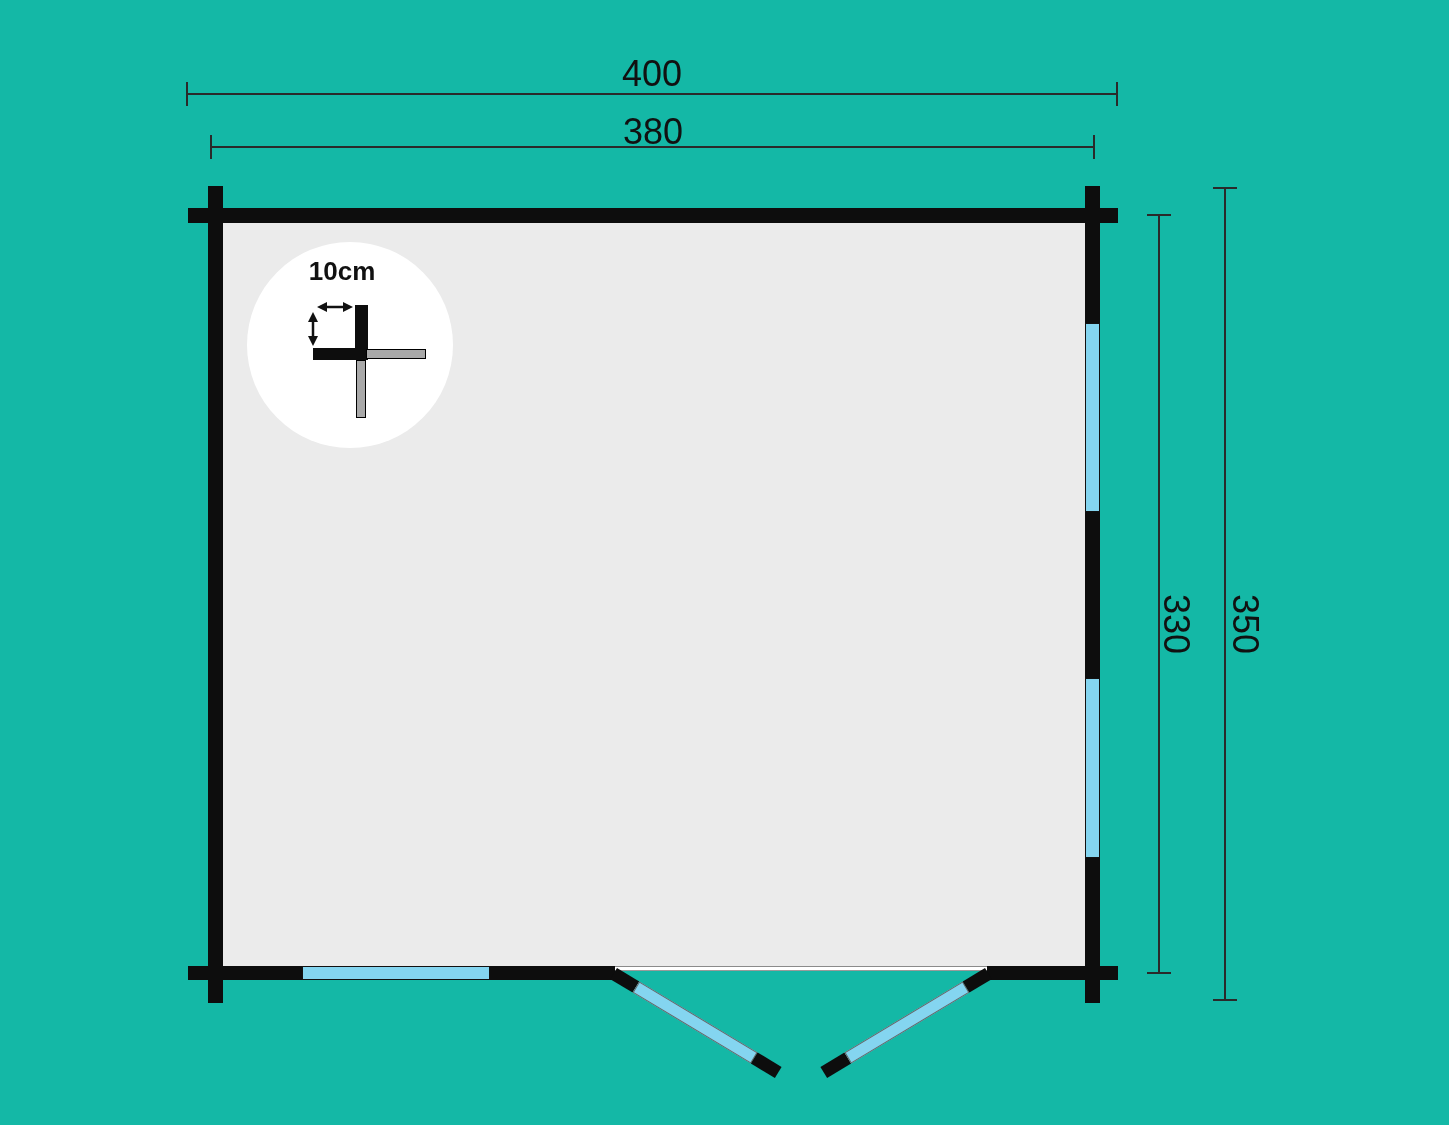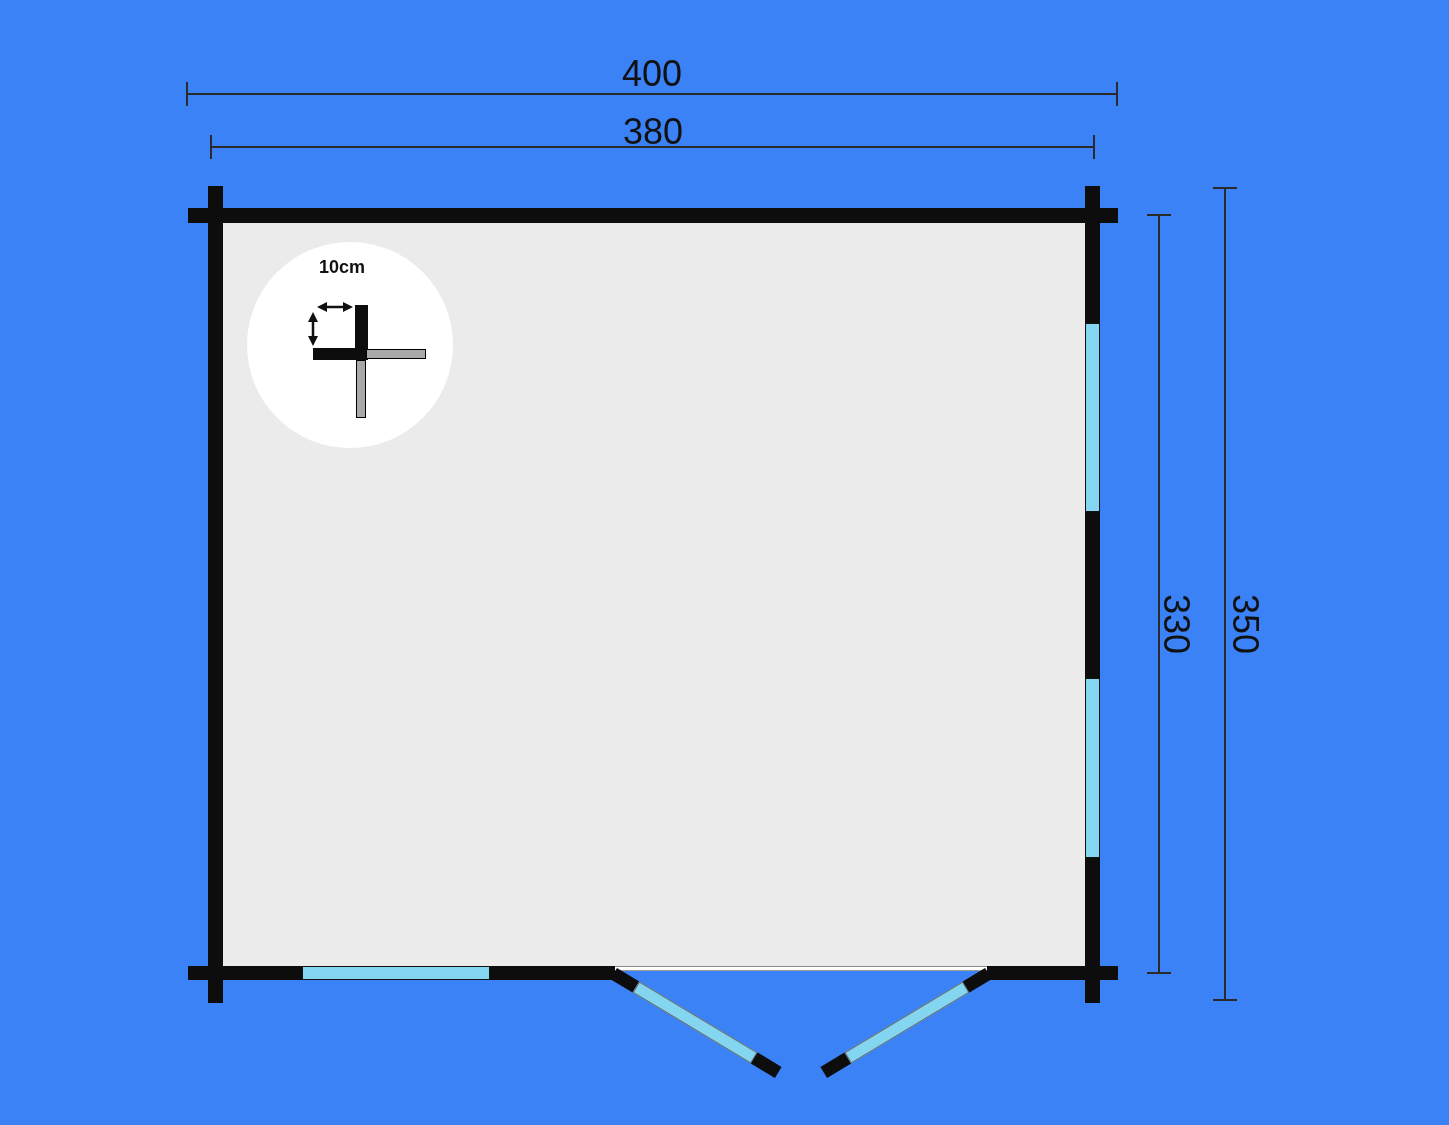--- a/index.html
+++ b/index.html
@@ -1,16 +1,16 @@
 <!DOCTYPE html>
 <html><head>
 <meta charset="utf-8">
 <style>
   html,body{margin:0;padding:0;background:#ffffff;}
-  .canvas{position:relative;width:1449px;height:1125px;background:#3b82f6;overflow:hidden;
+  .canvas{position:relative;width:1449px;height:1125px;background:#14b8a6;overflow:hidden;
           font-family:"Liberation Sans",sans-serif;color:#1a1a1a;}
   .abs{position:absolute;}
   
   .dimline{position:absolute;background:#2a2a2a;}
   .dimlabel{position:absolute;font-size:36px;line-height:1;text-align:center;color:#111;}
   .dimlabel.rot{transform:translate(-50%,-50%) rotate(90deg);white-space:nowrap;text-align:left;}
   .l400{left:187px;top:93px;width:930px;height:2px;}
   .t400a{left:186px;top:82px;width:2px;height:24px;}
   .t400b{left:1116px;top:82px;width:2px;height:24px;}
   .lab400{left:187px;top:56px;width:930px;}
@@ -44,21 +44,21 @@
   
   .leaf{position:absolute;width:192px;height:13px;display:flex;}
   .leaf-left{left:617px;top:968px;transform-origin:0 0;transform:rotate(31deg);}
   .leaf-right{left:793px;top:968px;transform-origin:100% 0;transform:rotate(-31deg);}
   .leaf .cap{width:26px;background:#0d0d0d;}
   .leaf .cap.tip{width:28px;}
   .leaf .pane{flex:1;background:#84d5f0;border:1px solid #666;box-sizing:border-box;}
   
   .detail{left:247px;top:242px;width:206px;height:206px;border-radius:50%;background:#ffffff;}
   .detail-label{position:absolute;left:40px;top:16px;width:110px;text-align:center;
-                font-size:18px;font-weight:600;line-height:1;color:#111;}
+                font-size:26px;font-weight:600;line-height:1;color:#111;}
   .bar-black{position:absolute;background:#0d0d0d;}
   .bar-gray{position:absolute;background:#a9a9a9;border:1px solid #000;box-sizing:border-box;}
   .db-v{left:108px;top:63px;width:13px;height:55px;}
   .db-h{left:66px;top:106px;width:55px;height:12px;}
   .dg-h{left:119px;top:107px;width:60px;height:10px;}
   .dg-v{left:109px;top:118px;width:10px;height:58px;}
   .arrows{position:absolute;left:0;top:0;}
 </style>
 </head>
 <body>

